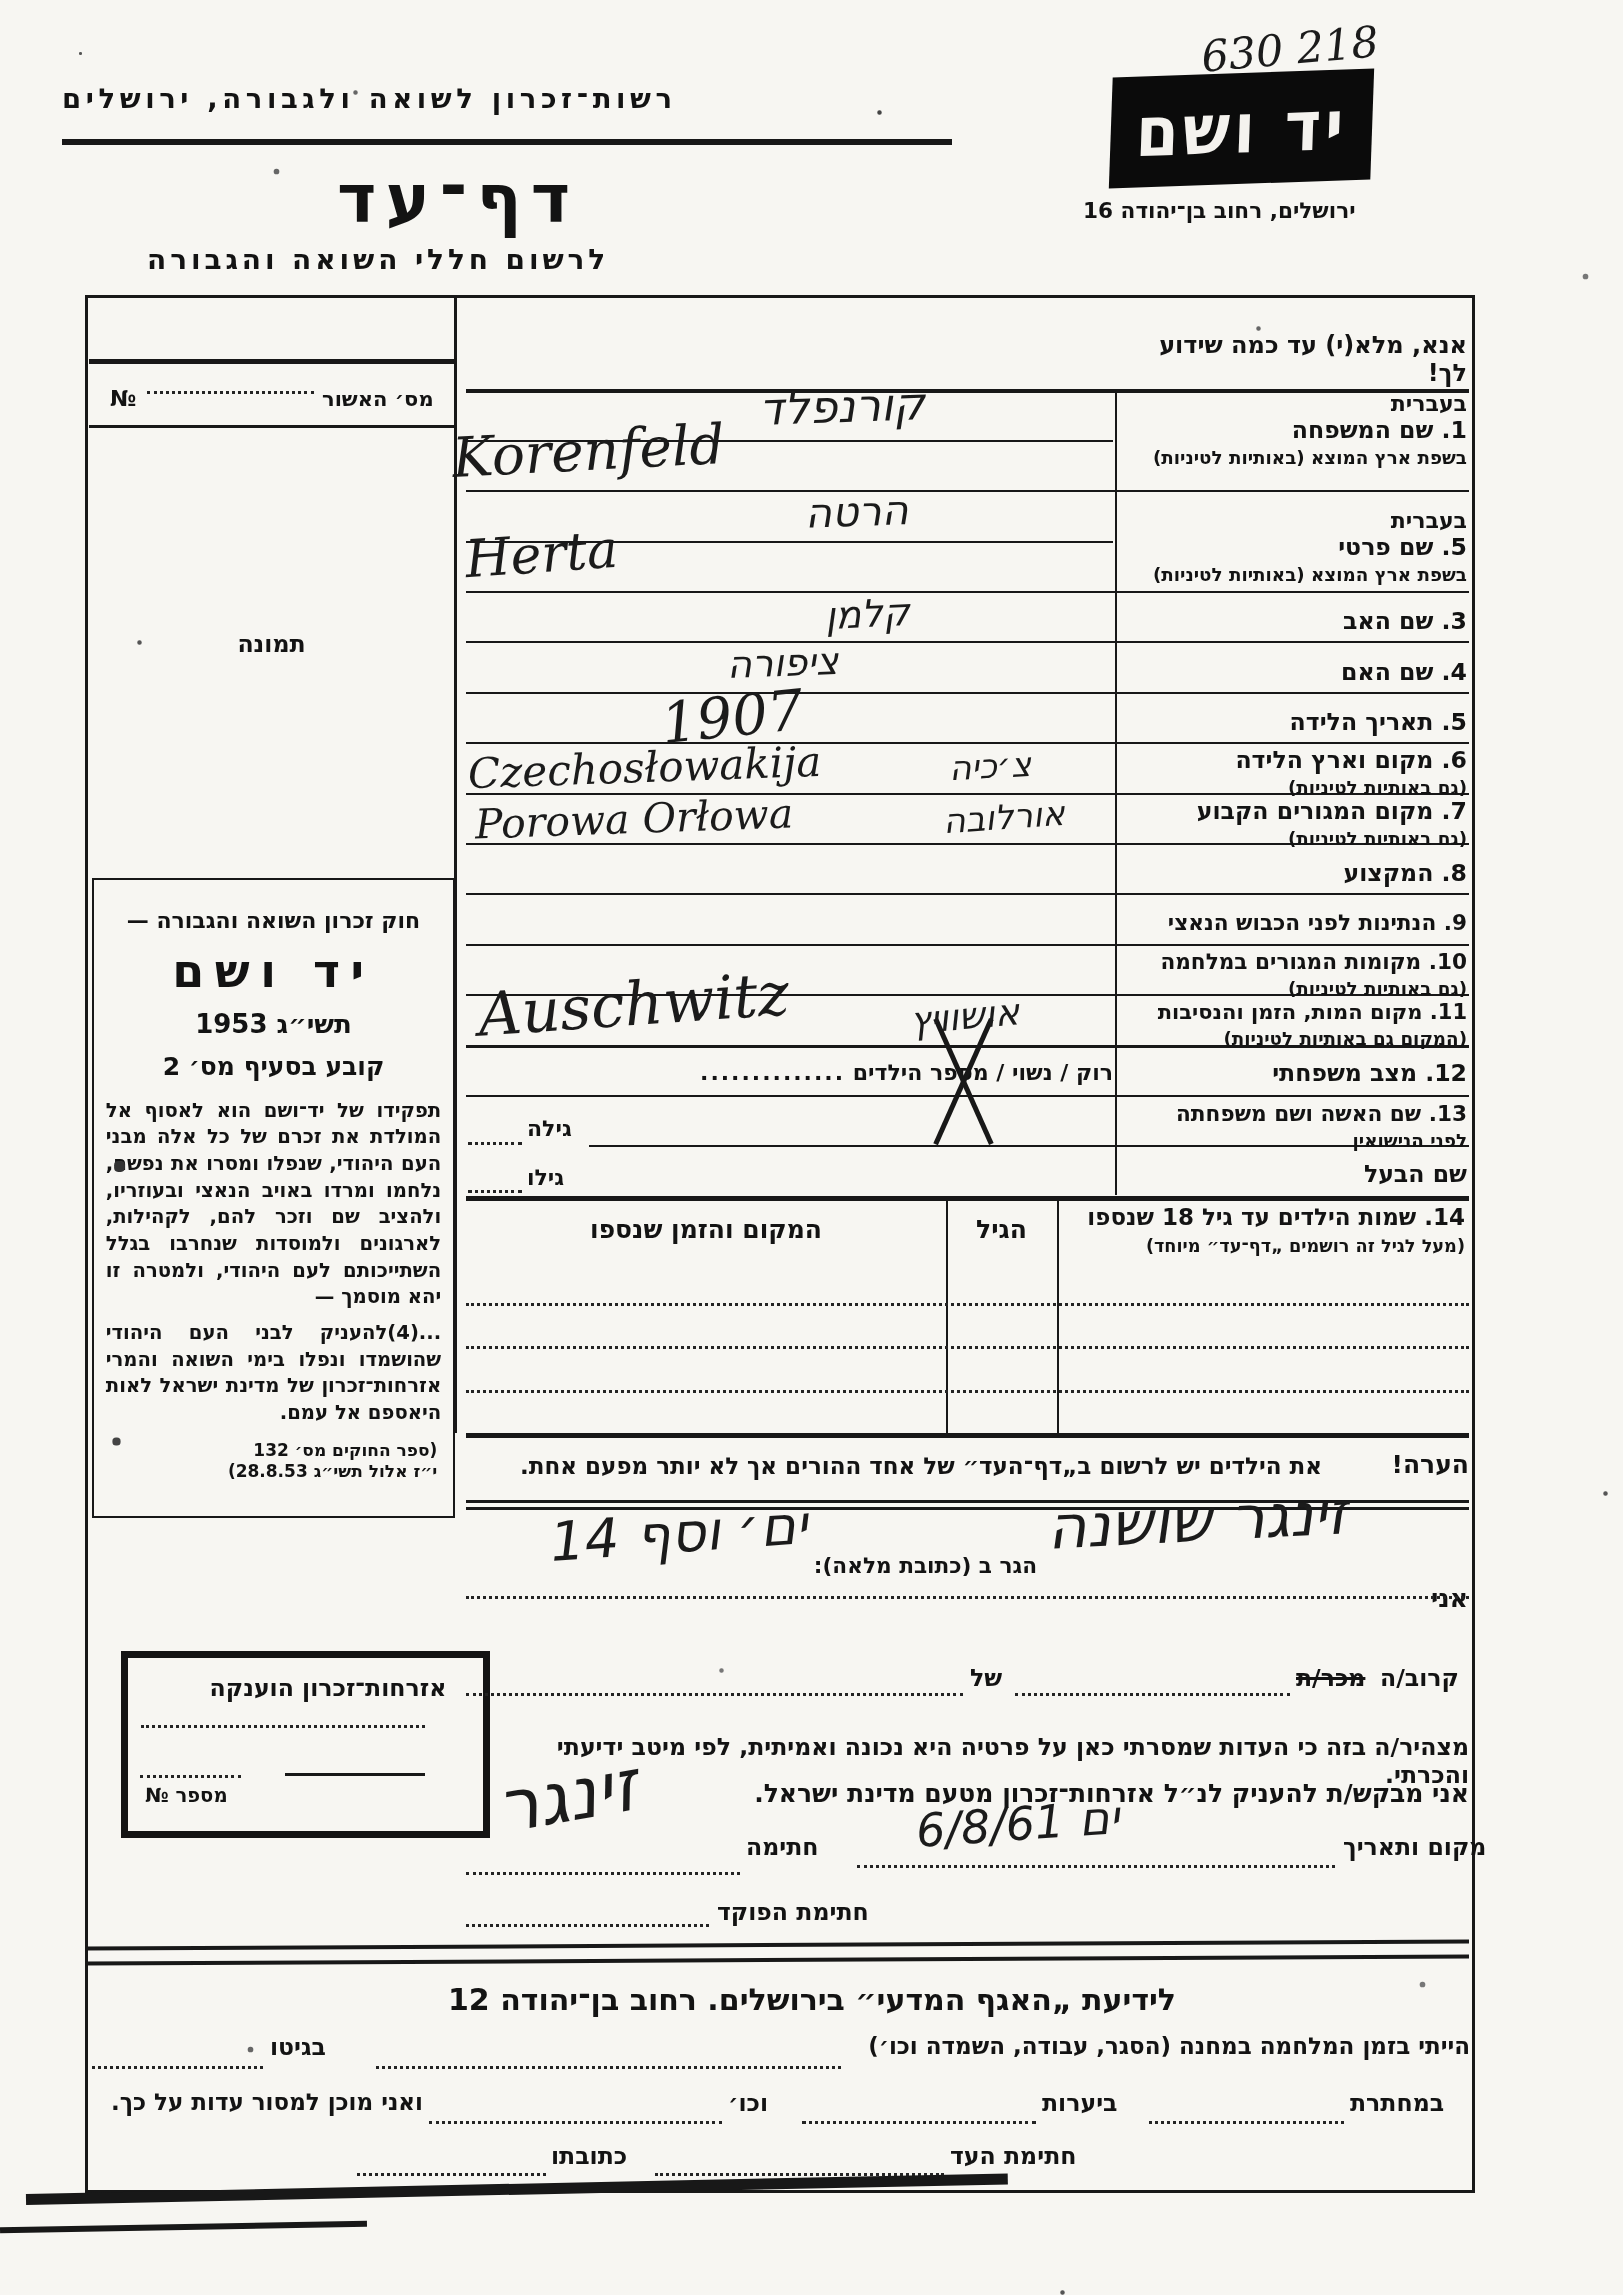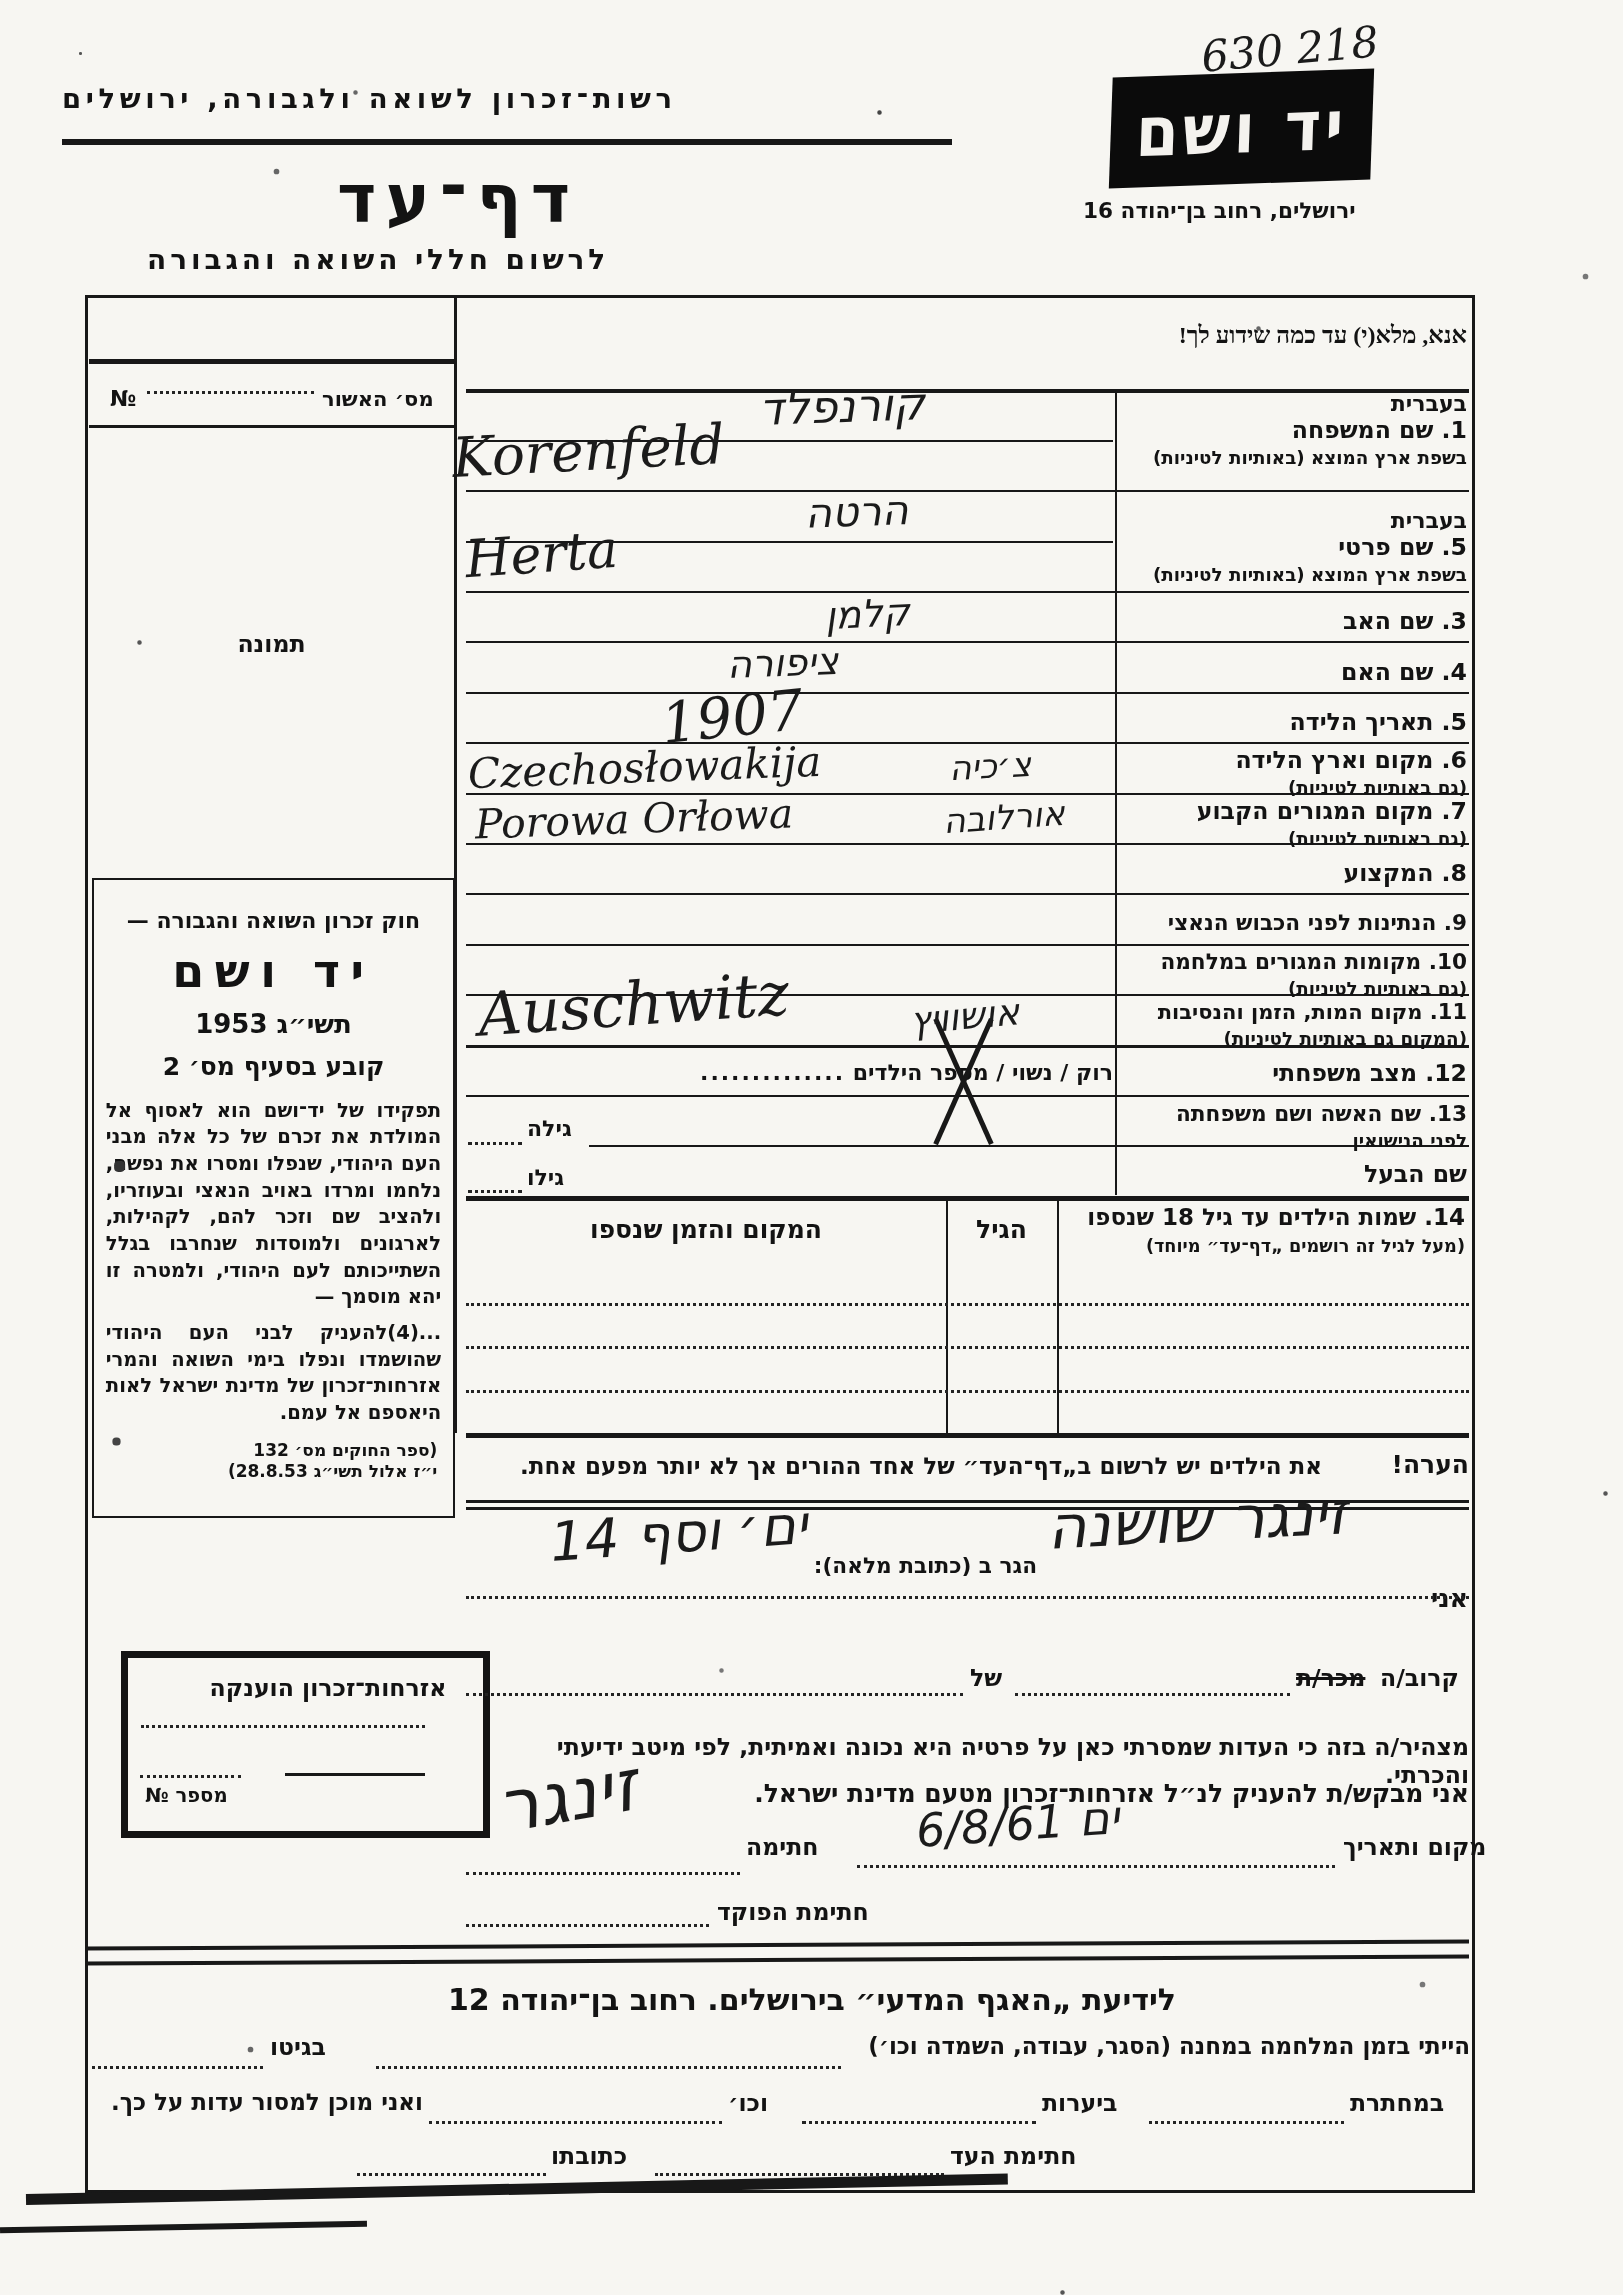--- a/index.html
+++ b/index.html
@@ -59,21 +59,21 @@
     
     
   </div>
   <div class="rule" style="left:89px;top:359px;width:367px;height:4.6px;"></div>
   <div class="abs b" style="left:110px;top:386px;font-size:22px;direction:ltr;">№</div>
   <div class="dot" style="left:147px;top:391px;width:167px;"></div>
   <div class="abs b" style="left:322px;top:387px;font-size:21px;white-space:nowrap;">מס׳ האשור</div>
   <div class="rule" style="left:89px;top:425px;width:367px;height:2.6px;"></div>
   <div class="abs b" style="left:206px;top:630px;width:131px;text-align:center;font-size:23.6px;">תמונה</div>
 
-  <div class="abs b" style="left:1121px;top:322px;width:346px;text-align:right;font-size:24px;font-family:Liberation Serif, serif;">אנא, מלא(י) עד כמה שידוע לך!</div>
+  <div class="abs b" style="left:1121px;top:331px;width:346px;text-align:right;font-size:24px;">אנא, מלא(י) עד כמה שידוע לך!</div>
   <div class="rule" style="left:466px;top:389px;width:1003px;height:3.9px;"></div>
 
   <div class="rule" style="left:466px;top:440px;width:647px;height:2px;"></div>
   <div class="rule" style="left:466px;top:490px;width:1003px;height:2px;"></div>
   <div class="rule" style="left:466px;top:541px;width:647px;height:2px;"></div>
   <div class="rule" style="left:466px;top:591px;width:1003px;height:2px;"></div>
   <div class="rule" style="left:466px;top:641px;width:1003px;height:2px;"></div>
   <div class="rule" style="left:466px;top:692px;width:1003px;height:2px;"></div>
   <div class="rule" style="left:466px;top:742px;width:1003px;height:2px;"></div>
   <div class="rule" style="left:466px;top:793px;width:1003px;height:2px;"></div>

